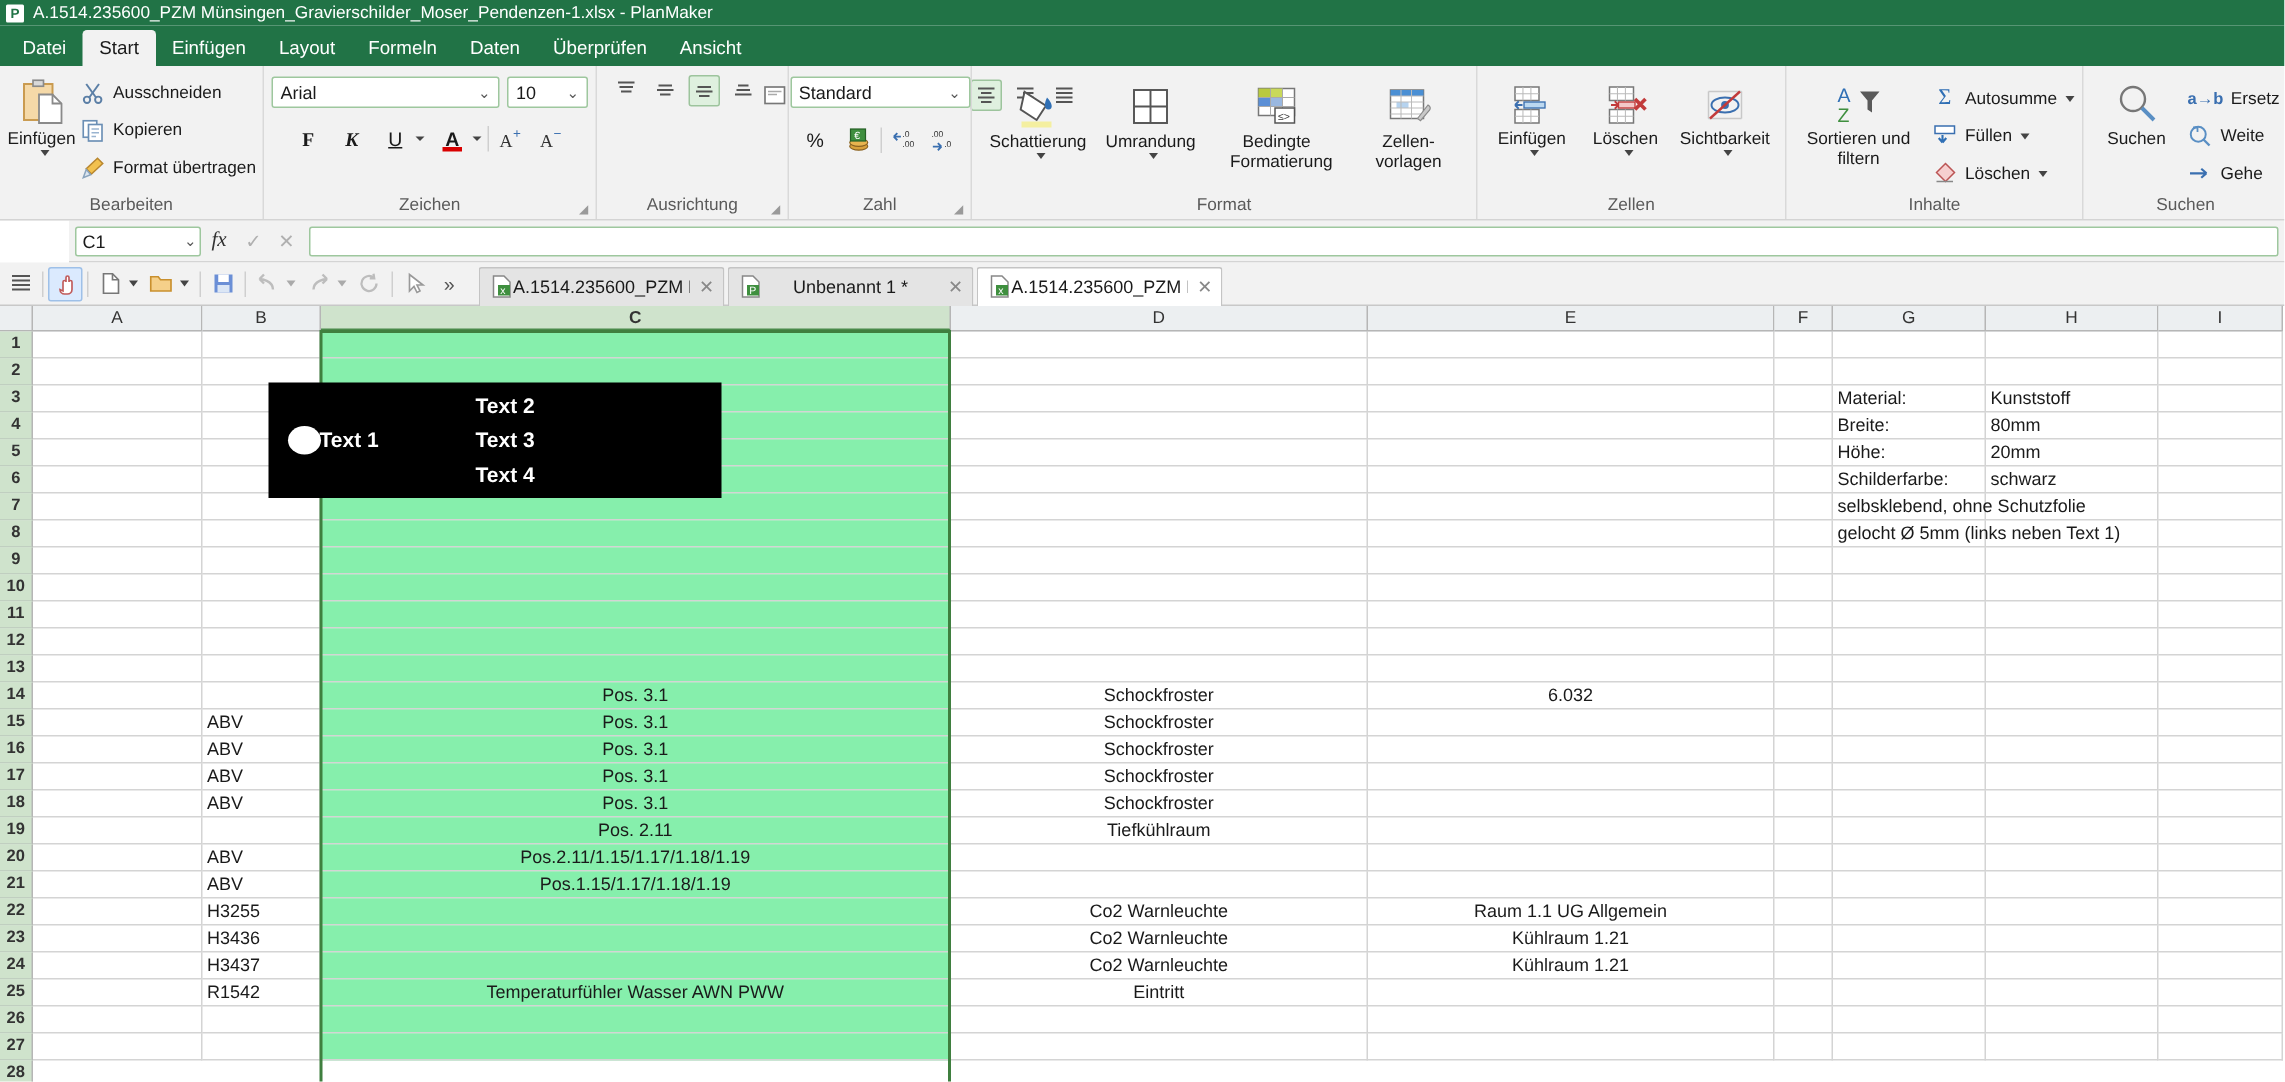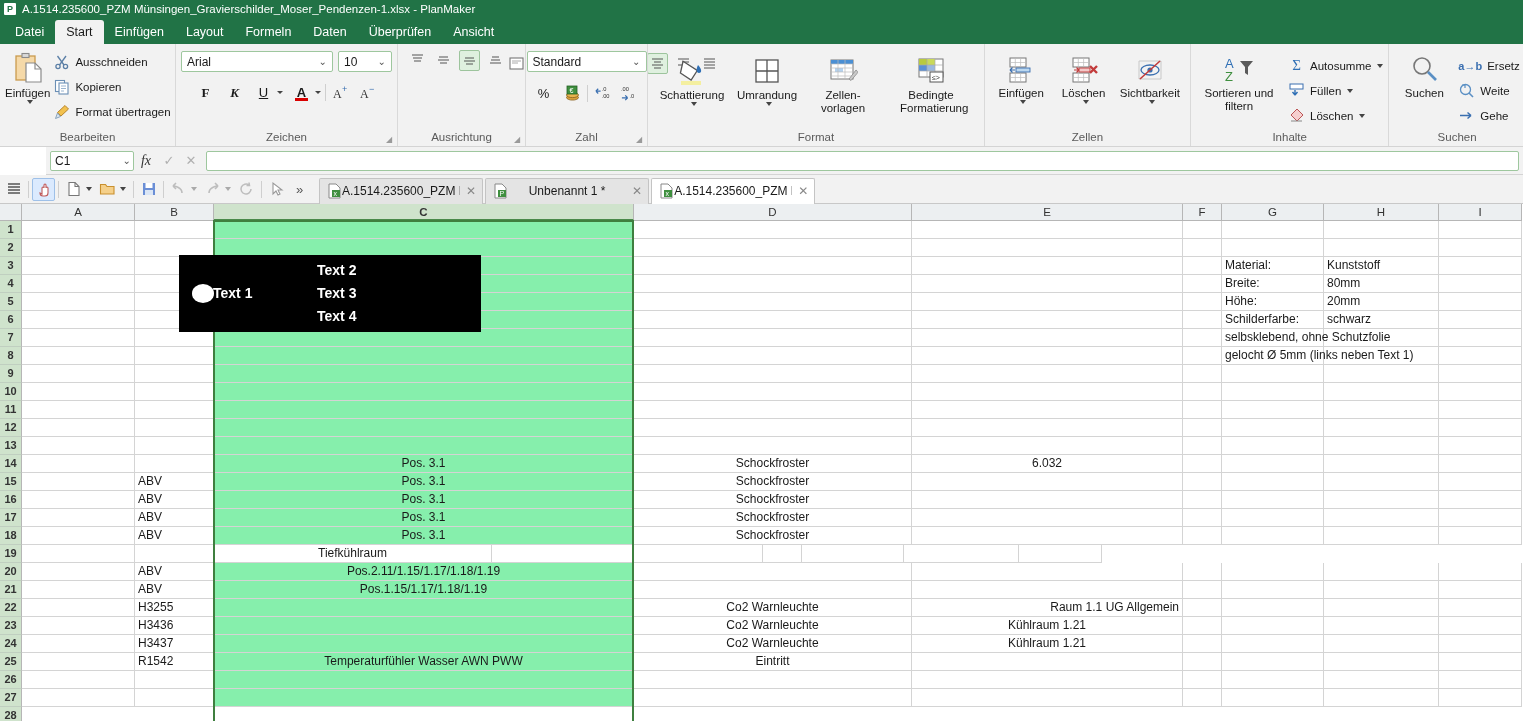--- a/index.html
+++ b/index.html
@@ -448,46 +448,46 @@
       <div class="bigbtn" style="width:72px">
         <span class="icn">
           <svg width="32" height="32" viewBox="0 0 32 32">
               <rect x="5" y="5" width="22" height="22" fill="#fff" stroke="#555" stroke-width="1.3"></rect>
               <path d="M16 5v22M5 16h22" stroke="#555" stroke-width="1.3"></path>
             </svg>
         </span>
         <span class="lbl">Umrandung</span>
         <span class="caret"></span>
       </div>
-      <div class="bigbtn" style="width:80px">
-        <span class="icn">
-          <svg width="32" height="32" viewBox="0 0 32 32">
-            <rect x="4" y="5" width="22" height="19" fill="#fff" stroke="#777" stroke-width="1"></rect>
-            <rect x="4" y="5" width="22" height="4" fill="#4a8fd4"></rect>
-            <rect x="8" y="13" width="8" height="4" fill="#b6d3ef"></rect>
-            <path d="M4 9h22M4 13h22M4 17h22M4 21h22M11 5v19M18 5v19" stroke="#bbb" stroke-width="0.7"></path>
-            <path d="M22 24 l7 -9 c1.5 1 2 2 1 3.5 l-6 7z" fill="#c9c9c9" stroke="#8a8a8a" stroke-width="0.8"></path>
-            </svg>
-        </span>
-        <span class="lbl two">Zellen-vorlagen</span>
-      </div>
       <div class="bigbtn" style="width:96px">
         <span class="icn">
           <svg width="32" height="32" viewBox="0 0 32 32">
             <rect x="4" y="4" width="24" height="18" fill="#fff" stroke="#777" stroke-width="1"></rect>
             <rect x="4" y="4" width="8" height="6" fill="#b8c940"></rect>
               <rect x="12" y="4" width="8" height="6" fill="#c9d95a"></rect>
             <rect x="4" y="10" width="8" height="6" fill="#5b8fd6"></rect>
               <rect x="12" y="10" width="8" height="6" fill="#9ab8e0"></rect>
             <path d="M4 16h24M4 10h24M12 4v18M20 4v18" stroke="#aaa" stroke-width="0.7"></path>
             <rect x="15" y="17" width="13" height="10" fill="#fff" stroke="#555" stroke-width="1"></rect>
             <text x="17" y="25" font-size="7" fill="#333">≤&gt;</text>
             </svg>
         </span>
         <span class="lbl two">Bedingte Formatierung</span>
+      </div>
+      <div class="bigbtn" style="width:80px">
+        <span class="icn">
+          <svg width="32" height="32" viewBox="0 0 32 32">
+            <rect x="4" y="5" width="22" height="19" fill="#fff" stroke="#777" stroke-width="1"></rect>
+            <rect x="4" y="5" width="22" height="4" fill="#4a8fd4"></rect>
+            <rect x="8" y="13" width="8" height="4" fill="#b6d3ef"></rect>
+            <path d="M4 9h22M4 13h22M4 17h22M4 21h22M11 5v19M18 5v19" stroke="#bbb" stroke-width="0.7"></path>
+            <path d="M22 24 l7 -9 c1.5 1 2 2 1 3.5 l-6 7z" fill="#c9c9c9" stroke="#8a8a8a" stroke-width="0.8"></path>
+            </svg>
+        </span>
+        <span class="lbl two">Zellen-vorlagen</span>
       </div>
     </div>
     <div class="grp-label">Format</div>
   </div>
 
   <div class="grp" style="width:206px">
     <div class="grp-body" style="justify-content:space-around;padding-top:4px">
       <div class="bigbtn" style="width:64px">
         <span class="icn">
           <svg width="30" height="30" viewBox="0 0 30 30">
@@ -976,20 +976,21 @@
           <div class="cell ctr" style="width: 278px;">Schockfroster</div>
           <div class="cell ctr" style="width: 271px;"></div>
           <div class="cell lft" style="width: 39px;"></div>
           <div class="cell lft" style="width: 102px;"></div>
           <div class="cell lft" style="width: 115px;"></div>
           <div class="cell lft" style="width: 83px;"></div>
         </div>
         <div class="grow">
           <div class="cell lft" style="width: 113px;"></div>
           <div class="cell lft" style="width: 79px;"></div>
+          <div class="cell ctr gsel" style="width: 420px;">Pos. 2.11</div>
           <div class="cell ctr" style="width: 278px;">Tiefkühlraum</div>
           <div class="cell ctr" style="width: 271px;"></div>
           <div class="cell lft" style="width: 39px;"></div>
           <div class="cell lft" style="width: 102px;"></div>
           <div class="cell lft" style="width: 115px;"></div>
           <div class="cell lft" style="width: 83px;"></div>
         </div>
         <div class="grow">
           <div class="cell lft" style="width: 113px;"></div>
           <div class="cell lft" style="width: 79px;">ABV</div>
@@ -1010,21 +1011,21 @@
           <div class="cell lft" style="width: 39px;"></div>
           <div class="cell lft" style="width: 102px;"></div>
           <div class="cell lft" style="width: 115px;"></div>
           <div class="cell lft" style="width: 83px;"></div>
         </div>
         <div class="grow">
           <div class="cell lft" style="width: 113px;"></div>
           <div class="cell lft" style="width: 79px;">H3255</div>
           <div class="cell ctr gsel" style="width: 420px;"></div>
           <div class="cell ctr" style="width: 278px;">Co2 Warnleuchte</div>
-          <div class="cell ctr" style="width: 271px; text-align: right;">Raum 1.1 UG Allgemein</div>
+          <div class="cell ctr" style="width: 271px;">Raum 1.1 UG Allgemein</div>
           <div class="cell lft" style="width: 39px;"></div>
           <div class="cell lft" style="width: 102px;"></div>
           <div class="cell lft" style="width: 115px;"></div>
           <div class="cell lft" style="width: 83px;"></div>
         </div>
         <div class="grow">
           <div class="cell lft" style="width: 113px;"></div>
           <div class="cell lft" style="width: 79px;">H3436</div>
           <div class="cell ctr gsel" style="width: 420px;"></div>
           <div class="cell ctr" style="width: 278px;">Co2 Warnleuchte</div>

